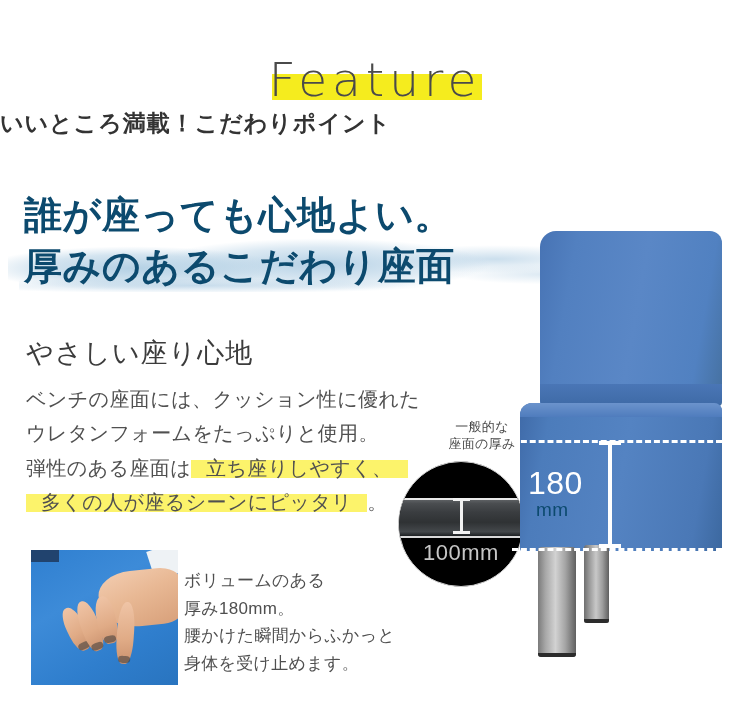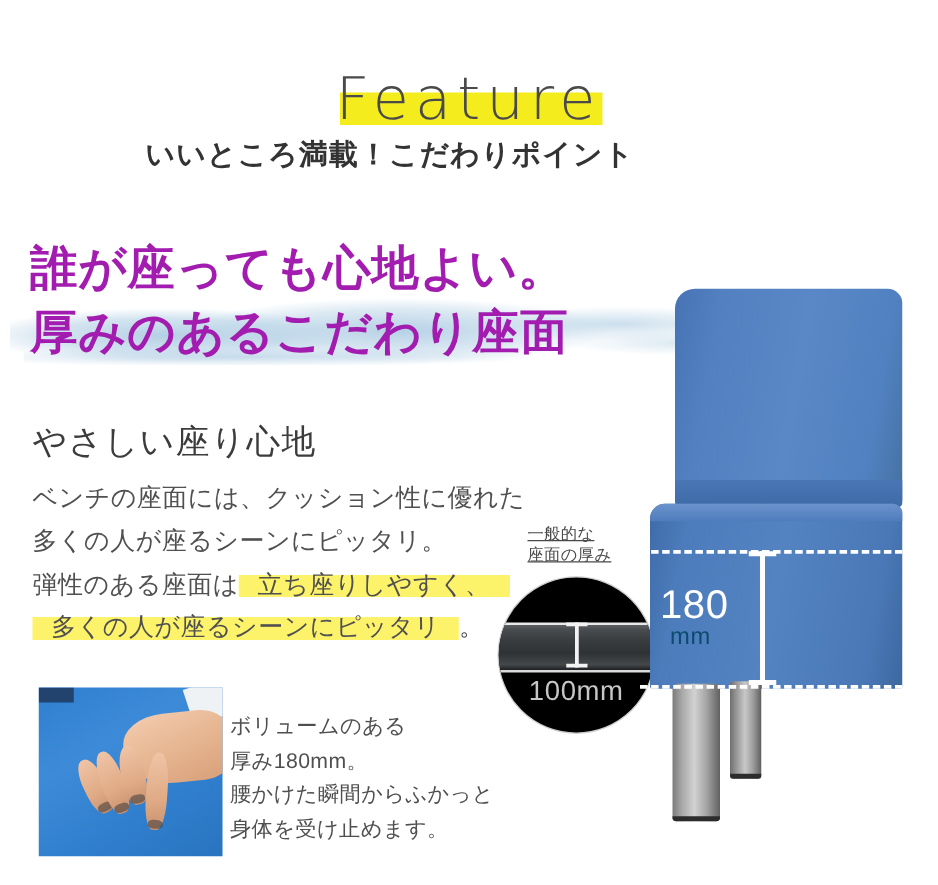--- a/index.html
+++ b/index.html
@@ -47,21 +47,21 @@
     font-weight: 300;
     letter-spacing: 5px;
     color: #4a4a4a;
     line-height: 1;
   }
   .feature-sub {
     position: absolute;
     left: 0;
     top: 108px;
     width: 624px;
-    text-align: center;
+    text-align: left;
     font-size: 23px;
     font-weight: 700;
     letter-spacing: 1px;
     color: #333333;
   }
 
   
   .brush {
     position: absolute;
     left: 8px;
@@ -84,21 +84,21 @@
     background: radial-gradient(ellipse 240px 8px at 40% 50%, rgba(190,214,232,.85) 0%, rgba(190,214,232,0) 100%);
   }
   .headline {
     position: absolute;
     left: 24px;
     top: 190px;
     font-size: 38px;
     font-weight: 700;
     line-height: 1.34;
     letter-spacing: 0.5px;
-    color: #a21caf;
+    color: #0c4a6e;
     white-space: nowrap;
   }
   .headline div { position: relative; }
 
   
   .sub-heading {
     position: absolute;
     left: 26px;
     top: 335px;
     font-size: 27px;
@@ -121,26 +121,25 @@
     background: linear-gradient(transparent 12%, #fcf36b 12%, #fcf36b 94%, transparent 94%);
     padding: 0 15px;
   }
 
   
   .cmp-label {
     position: absolute;
     left: 422px;
     top: 418px;
     width: 120px;
-    text-align: left;
+    text-align: center;
     font-size: 13px;
     line-height: 1.32;
     color: #4a4a4a;
     letter-spacing: 0.3px;
-    text-decoration: underline;
   }
   .cmp-circle {
     position: absolute;
     left: 398px;
     top: 461px;
     width: 124px;
     height: 124px;
     border-radius: 50%;
     border: 1px solid #cfcfcf;
     background: #000000;
@@ -377,21 +376,21 @@
 
   <div class="brush"></div>
   <div class="headline">
     <div>誰が座っても心地よい。</div>
     <div>厚みのあるこだわり座面</div>
   </div>
 
   <div class="sub-heading">やさしい座り心地</div>
   <div class="body-copy">
     <div class="ln">ベンチの座面には、クッション性に優れた</div>
-    <div class="ln">多くの人が座るシーンにピッタリ。</div>
+    <div class="ln">ウレタンフォームをたっぷりと使用。</div>
     <div class="ln"><span>弾性のある座面は</span><span class="hl-y">立ち座りしやすく、</span></div>
     <div class="ln"><span class="hl-y">多くの人が座るシーンにピッタリ</span><span>。</span></div>
   </div>
 
   <div class="cmp-label">
     <div>一般的な</div>
     <div>座面の厚み</div>
   </div>
   <div class="cmp-circle">
     <div class="cmp-bar"></div>

